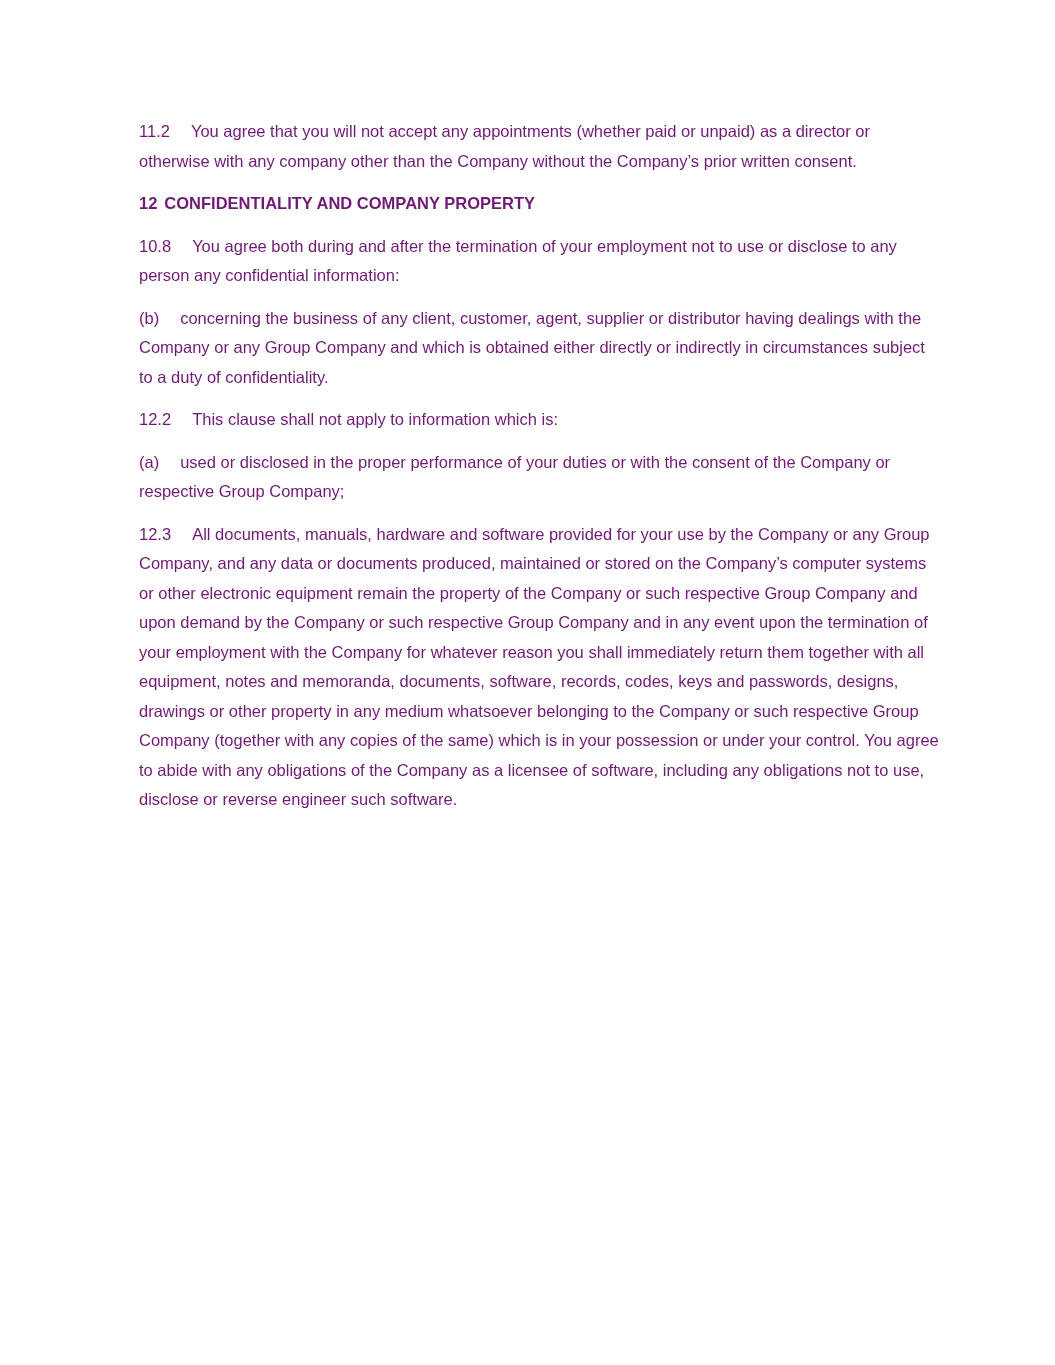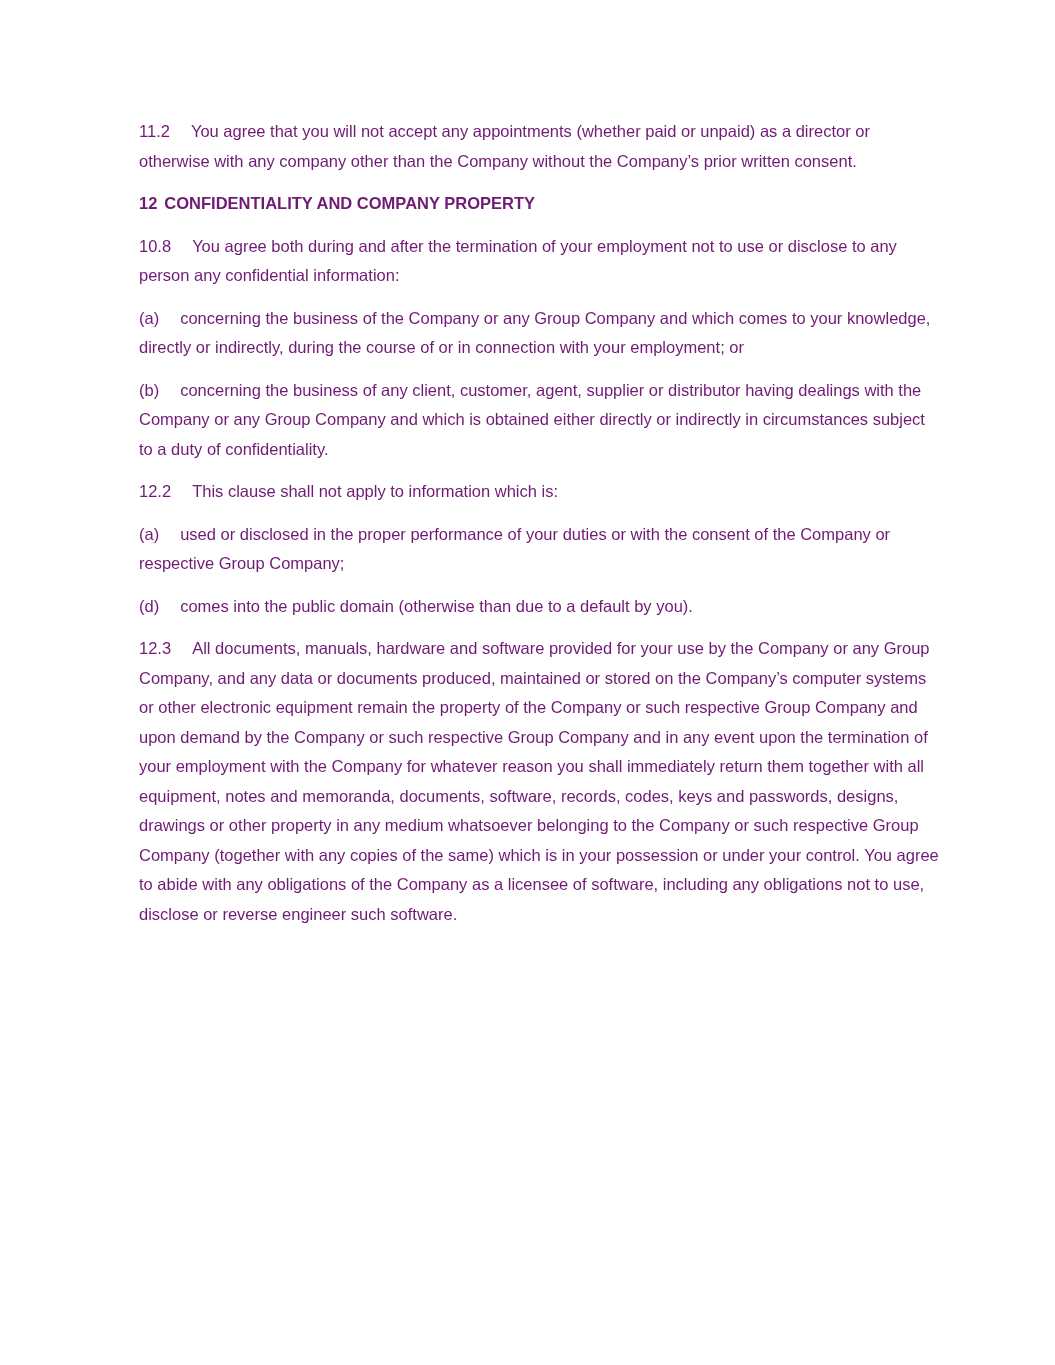--- a/index.html
+++ b/index.html
@@ -39,19 +39,17 @@
     margin-right: 7px;
   }
 </style>
 </head>
 <body>
 
 <div class="page-content" id="doc-content">
     <p class="para"><span class="clause-label">11.2</span><span class="clause-text">You agree that you will not accept any appointments (whether paid or unpaid) as a director or otherwise with any company other than the Company without the Company’s prior written consent.</span></p>
     <p class="para heading"><span class="clause-label">12</span><span class="clause-text">CONFIDENTIALITY AND COMPANY PROPERTY</span></p>
     <p class="para"><span class="clause-label">10.8</span><span class="clause-text">You agree both during and after the termination of your employment not to use or disclose to any person any confidential information:</span></p>
-    <p class="para"><span class="clause-label">(a)</span><span class="clause-text">concerning the business of the Company or any Group Company and which comes to your knowledge, directly or indirectly, during the course of or in connection with your employment; or</span></p>
     <p class="para"><span class="clause-label">(b)</span><span class="clause-text">concerning the business of any client, customer, agent, supplier or distributor having dealings with the Company or any Group Company and which is obtained either directly or indirectly in circumstances subject to a duty of confidentiality.</span></p>
     <p class="para"><span class="clause-label">12.2</span><span class="clause-text">This clause shall not apply to information which is:</span></p>
     <p class="para"><span class="clause-label">(a)</span><span class="clause-text">used or disclosed in the proper performance of your duties or with the consent of the Company or respective Group Company;</span></p>
-    <p class="para"><span class="clause-label">(d)</span><span class="clause-text">comes into the public domain (otherwise than due to a default by you).</span></p>
     <p class="para"><span class="clause-label">12.3</span><span class="clause-text">All documents, manuals, hardware and software provided for your use by the Company or any Group Company, and any data or documents produced, maintained or stored on the Company’s computer systems or other electronic equipment remain the property of the Company or such respective Group Company and upon demand by the Company or such respective Group Company and in any event upon the termination of your employment with the Company for whatever reason you shall immediately return them together with all equipment, notes and memoranda, documents, software, records, codes, keys and passwords, designs, drawings or other property in any medium whatsoever belonging to the Company or such respective Group Company (together with any copies of the same) which is in your possession or under your control. You agree to abide with any obligations of the Company as a licensee of software, including any obligations not to use, disclose or reverse engineer such software.</span></p>
   </div>
 
 </body></html>

